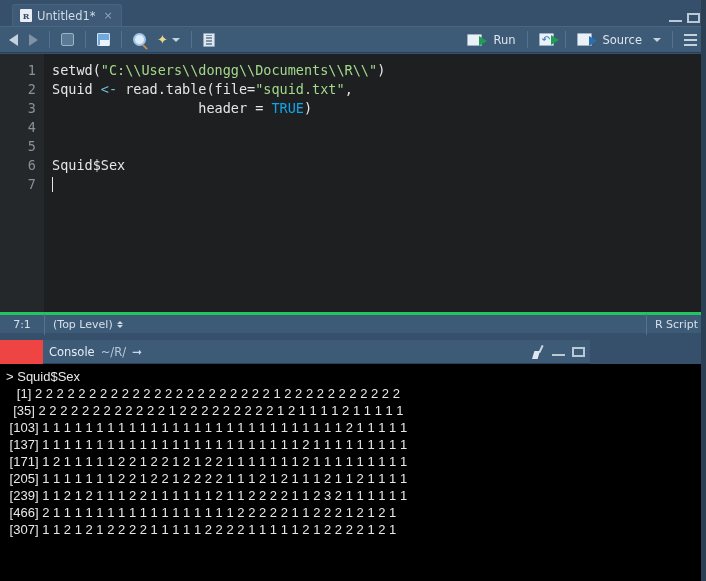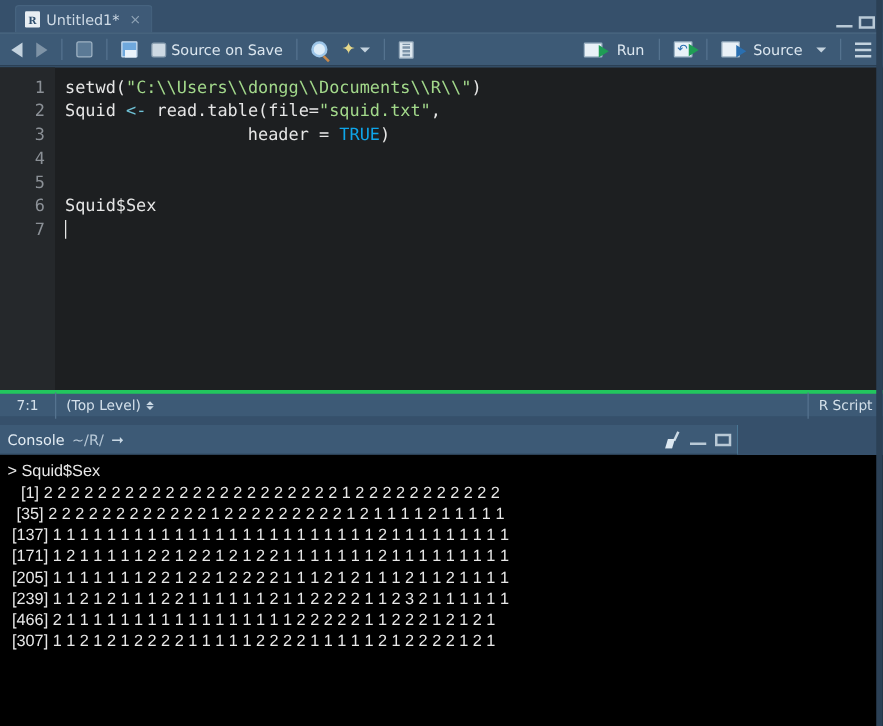--- a/index.html
+++ b/index.html
@@ -171,21 +171,22 @@
   .sb-updown i {
     width: 0; height: 0; border-left: 3px solid transparent;
     border-right: 3px solid transparent;
   }
   .sb-updown i.u { border-bottom: 3px solid #cbd9e4; }
   .sb-updown i.d { border-top: 3px solid #cbd9e4; }
 
   
   .console-pane {
     position: absolute; left: 0; top: 340px; width: 590px; height: 241px;
-    background: #7dd3fc;
+    background: #ef4444;
+    padding-left: 43px;
   }
   .console-head {
     height: 24px; background: #3d5a76; display: flex; align-items: center;
     padding: 0 6px; color: #d9e4ee; font-size: 11.5px; gap: 6px;
     border-bottom: 1px solid #2b4055; position: relative;
   }
   .console-head .ctitle { font-weight: normal; color: #e4edf4; }
   .console-head .cpath { color: #b8c9d8; }
   .pop-icon { color: #c9d8e4; font-size: 12px; }
   .chead-right {
@@ -249,24 +250,20 @@
       <span class="tb-item">
         <span class="arrow-r"></span>
       </span>
       <span class="tb-sep"></span>
       <span class="tb-item">
         <span class="sq-icon"></span>
       </span>
       <span class="tb-sep"></span>
       <span class="tb-item">
         <span class="save-icon"></span>
-      </span>
-      <span class="tb-item">
-        <span class="chk-icon"></span>
-        <span>Source on Save</span>
       </span>
       <span class="tb-sep"></span>
       <span class="tb-item">
         <span class="magnify"></span>
       </span>
       <span class="tb-item">
         <span class="wand">✦</span>
         <span class="caret-dn"></span>
       </span>
       <span class="tb-sep"></span>
@@ -343,20 +340,21 @@
         <span class="broom"></span>
         <span class="win-btn win-min"></span>
         <span class="win-btn win-max"></span>
       </span>
     </div>
     <div class="lgutter"></div>
     <div class="console-body">
         <div class="cline"><span class="prompt">&gt; </span><span>Squid$Sex</span></div>
         <div class="cline"><span class="idx">   [1] </span><span>2 2 2 2 2 2 2 2 2 2 2 2 2 2 2 2 2 2 2 2 2 2 1 2 2 2 2 2 2 2 2 2 2 2</span></div>
         <div class="cline"><span class="idx">  [35] </span><span>2 2 2 2 2 2 2 2 2 2 2 2 1 2 2 2 2 2 2 2 2 2 1 2 1 1 1 1 2 1 1 1 1 1</span></div>
+        <div class="cline"><span class="idx"> [103] </span><span>1 1 1 1 1 1 1 1 1 1 1 1 1 1 1 1 1 1 1 1 1 1 1 1 1 1 1 1 2 1 1 1 1 1</span></div>
         <div class="cline"><span class="idx"> [137] </span><span>1 1 1 1 1 1 1 1 1 1 1 1 1 1 1 1 1 1 1 1 1 1 1 1 2 1 1 1 1 1 1 1 1 1</span></div>
         <div class="cline"><span class="idx"> [171] </span><span>1 2 1 1 1 1 1 2 2 1 2 2 1 2 1 2 2 1 1 1 1 1 1 1 2 1 1 1 1 1 1 1 1 1</span></div>
         <div class="cline"><span class="idx"> [205] </span><span>1 1 1 1 1 1 1 2 2 1 2 2 1 2 2 2 2 1 1 1 2 1 2 1 1 1 2 1 1 2 1 1 1 1</span></div>
         <div class="cline"><span class="idx"> [239] </span><span>1 1 2 1 2 1 1 1 2 2 1 1 1 1 1 1 2 1 1 2 2 2 2 1 1 2 3 2 1 1 1 1 1 1</span></div>
         <div class="cline"><span class="idx"> [466] </span><span>2 1 1 1 1 1 1 1 1 1 1 1 1 1 1 1 1 1 2 2 2 2 2 1 1 2 2 2 1 2 1 2 1</span></div>
         <div class="cline"><span class="idx"> [307] </span><span>1 1 2 1 2 1 2 2 2 2 1 1 1 1 1 2 2 2 2 1 1 1 1 1 2 1 2 2 2 2 1 2 1</span></div>
       </div>
   </div>
 
   <div class="scroll-right"></div>

